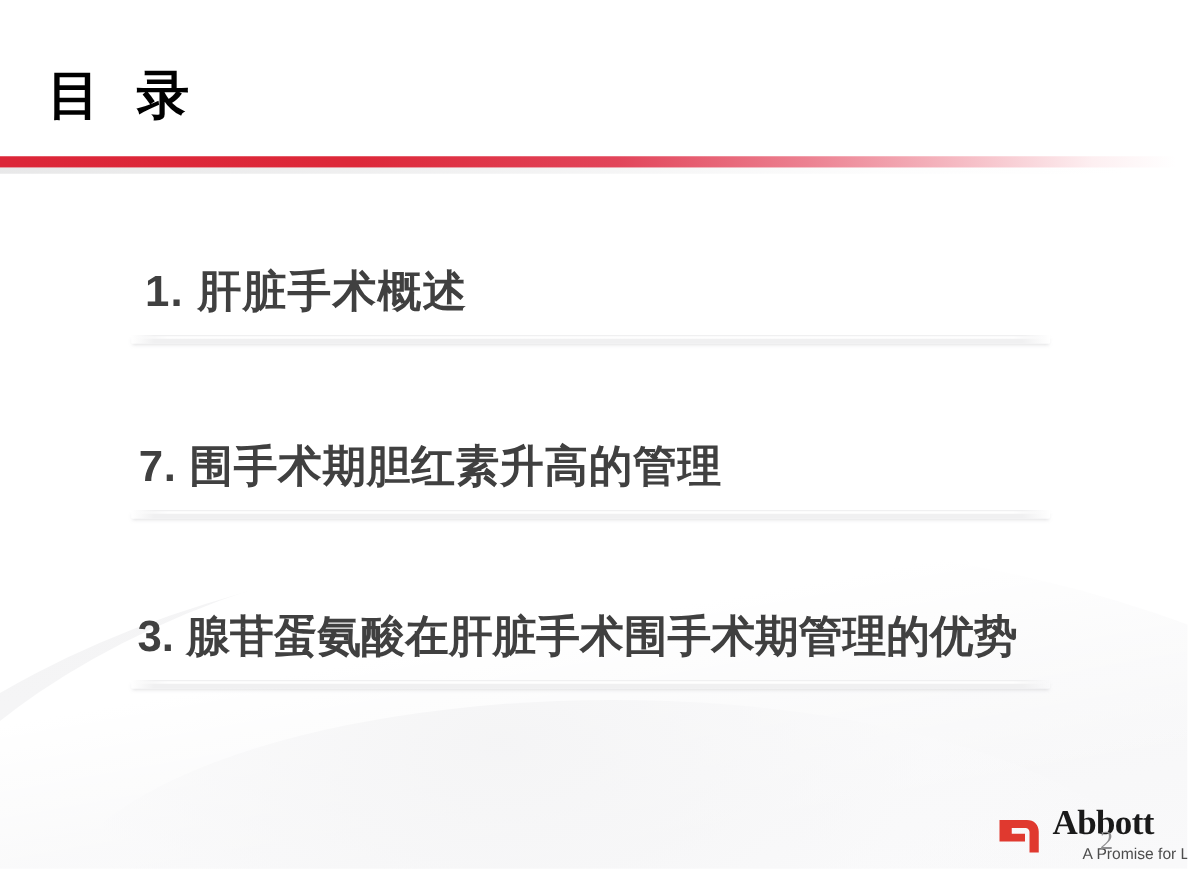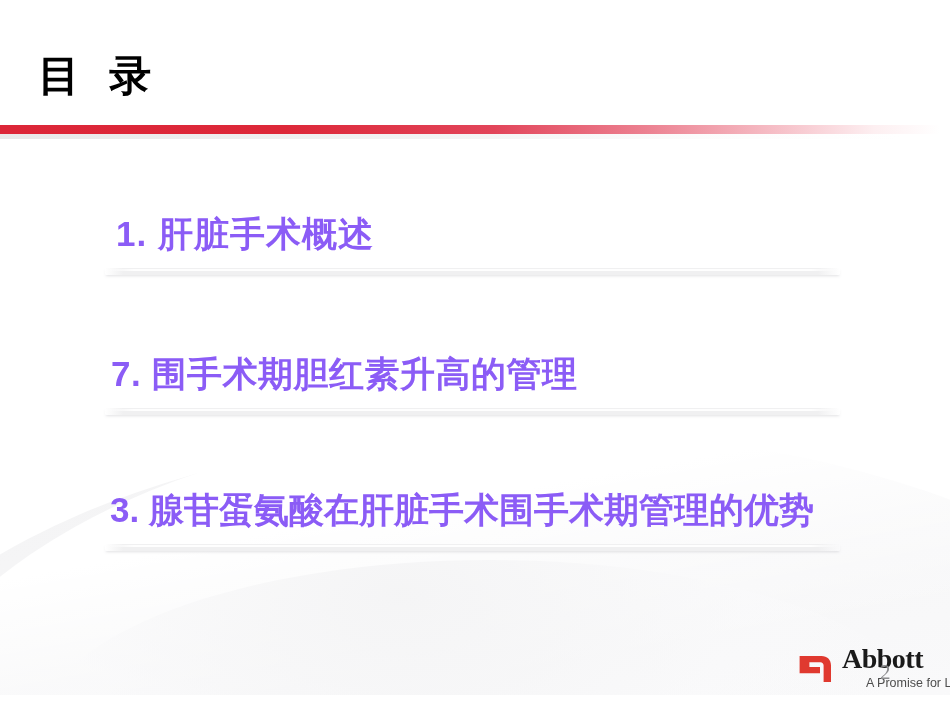--- a/index.html
+++ b/index.html
@@ -95,21 +95,21 @@
 
   
   .agenda-item {
     position: absolute;
     left: 0;
     width: 950px;
   }
   .agenda-text {
     position: absolute;
     font-weight: bold;
-    color: #8b5cf6;
+    color: #404040;
     white-space: nowrap;
     line-height: 1.1;
   }
   .agenda-bar {
     position: absolute;
     left: 105px;
     width: 735px;
     height: 7px;
     border-radius: 1px;
     background: linear-gradient(to right,

